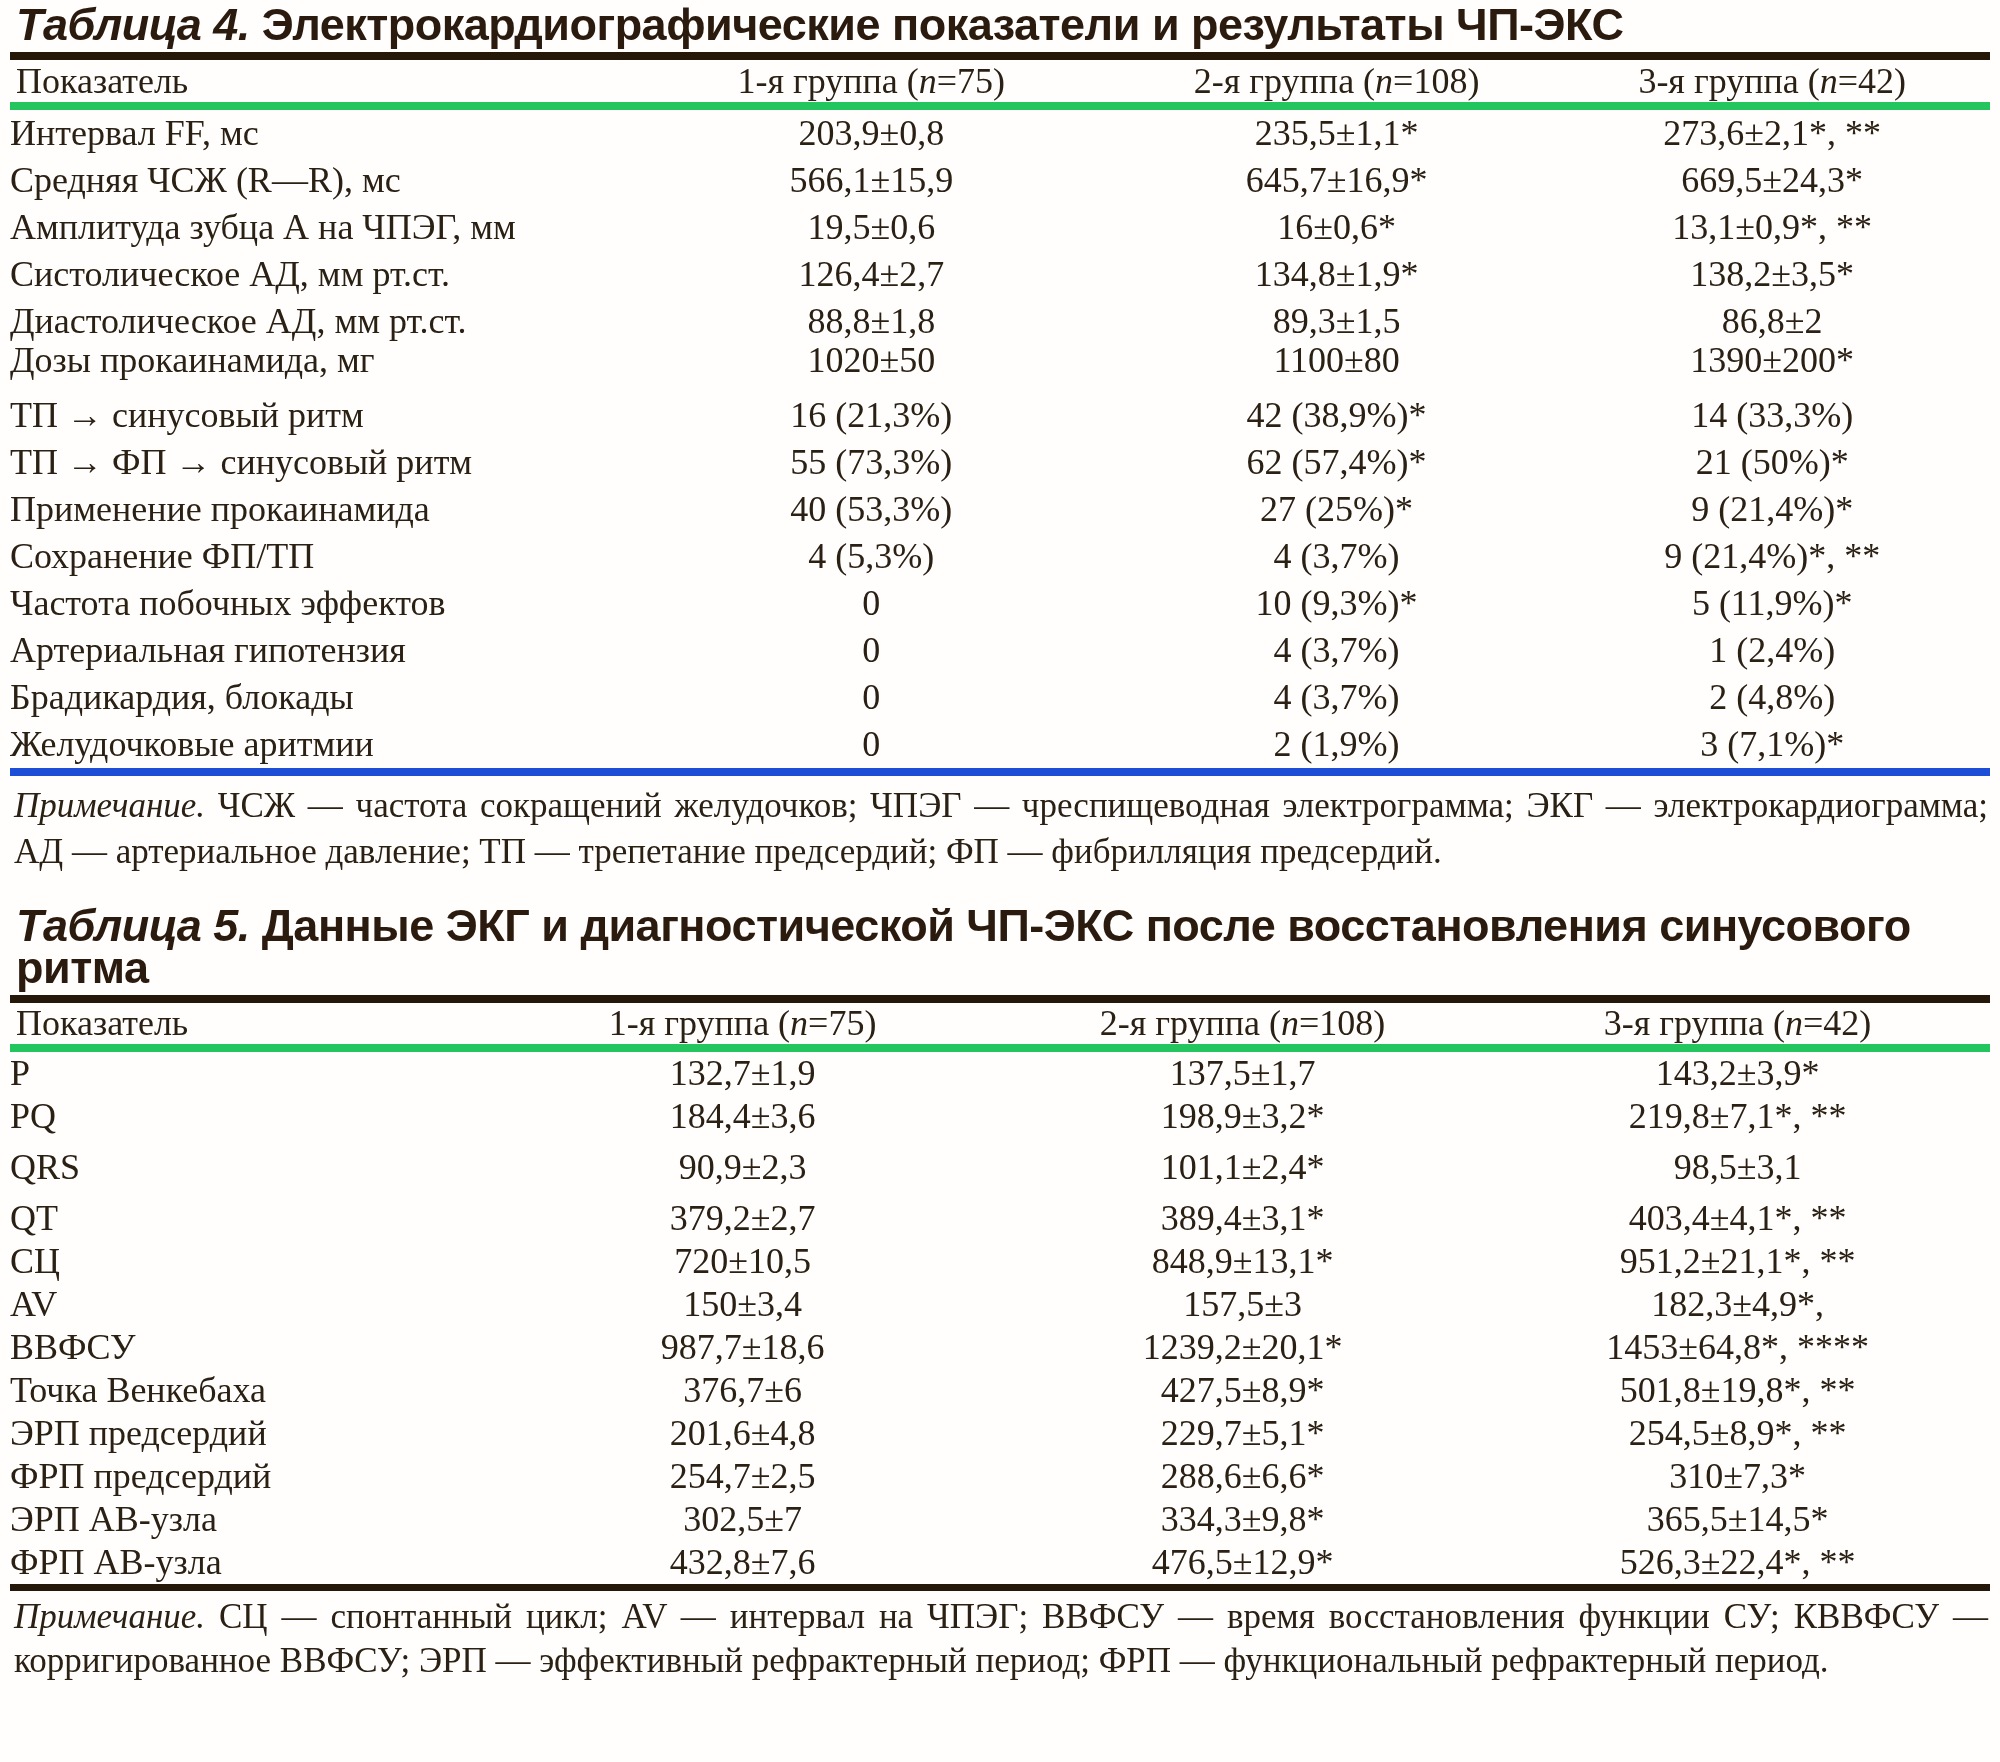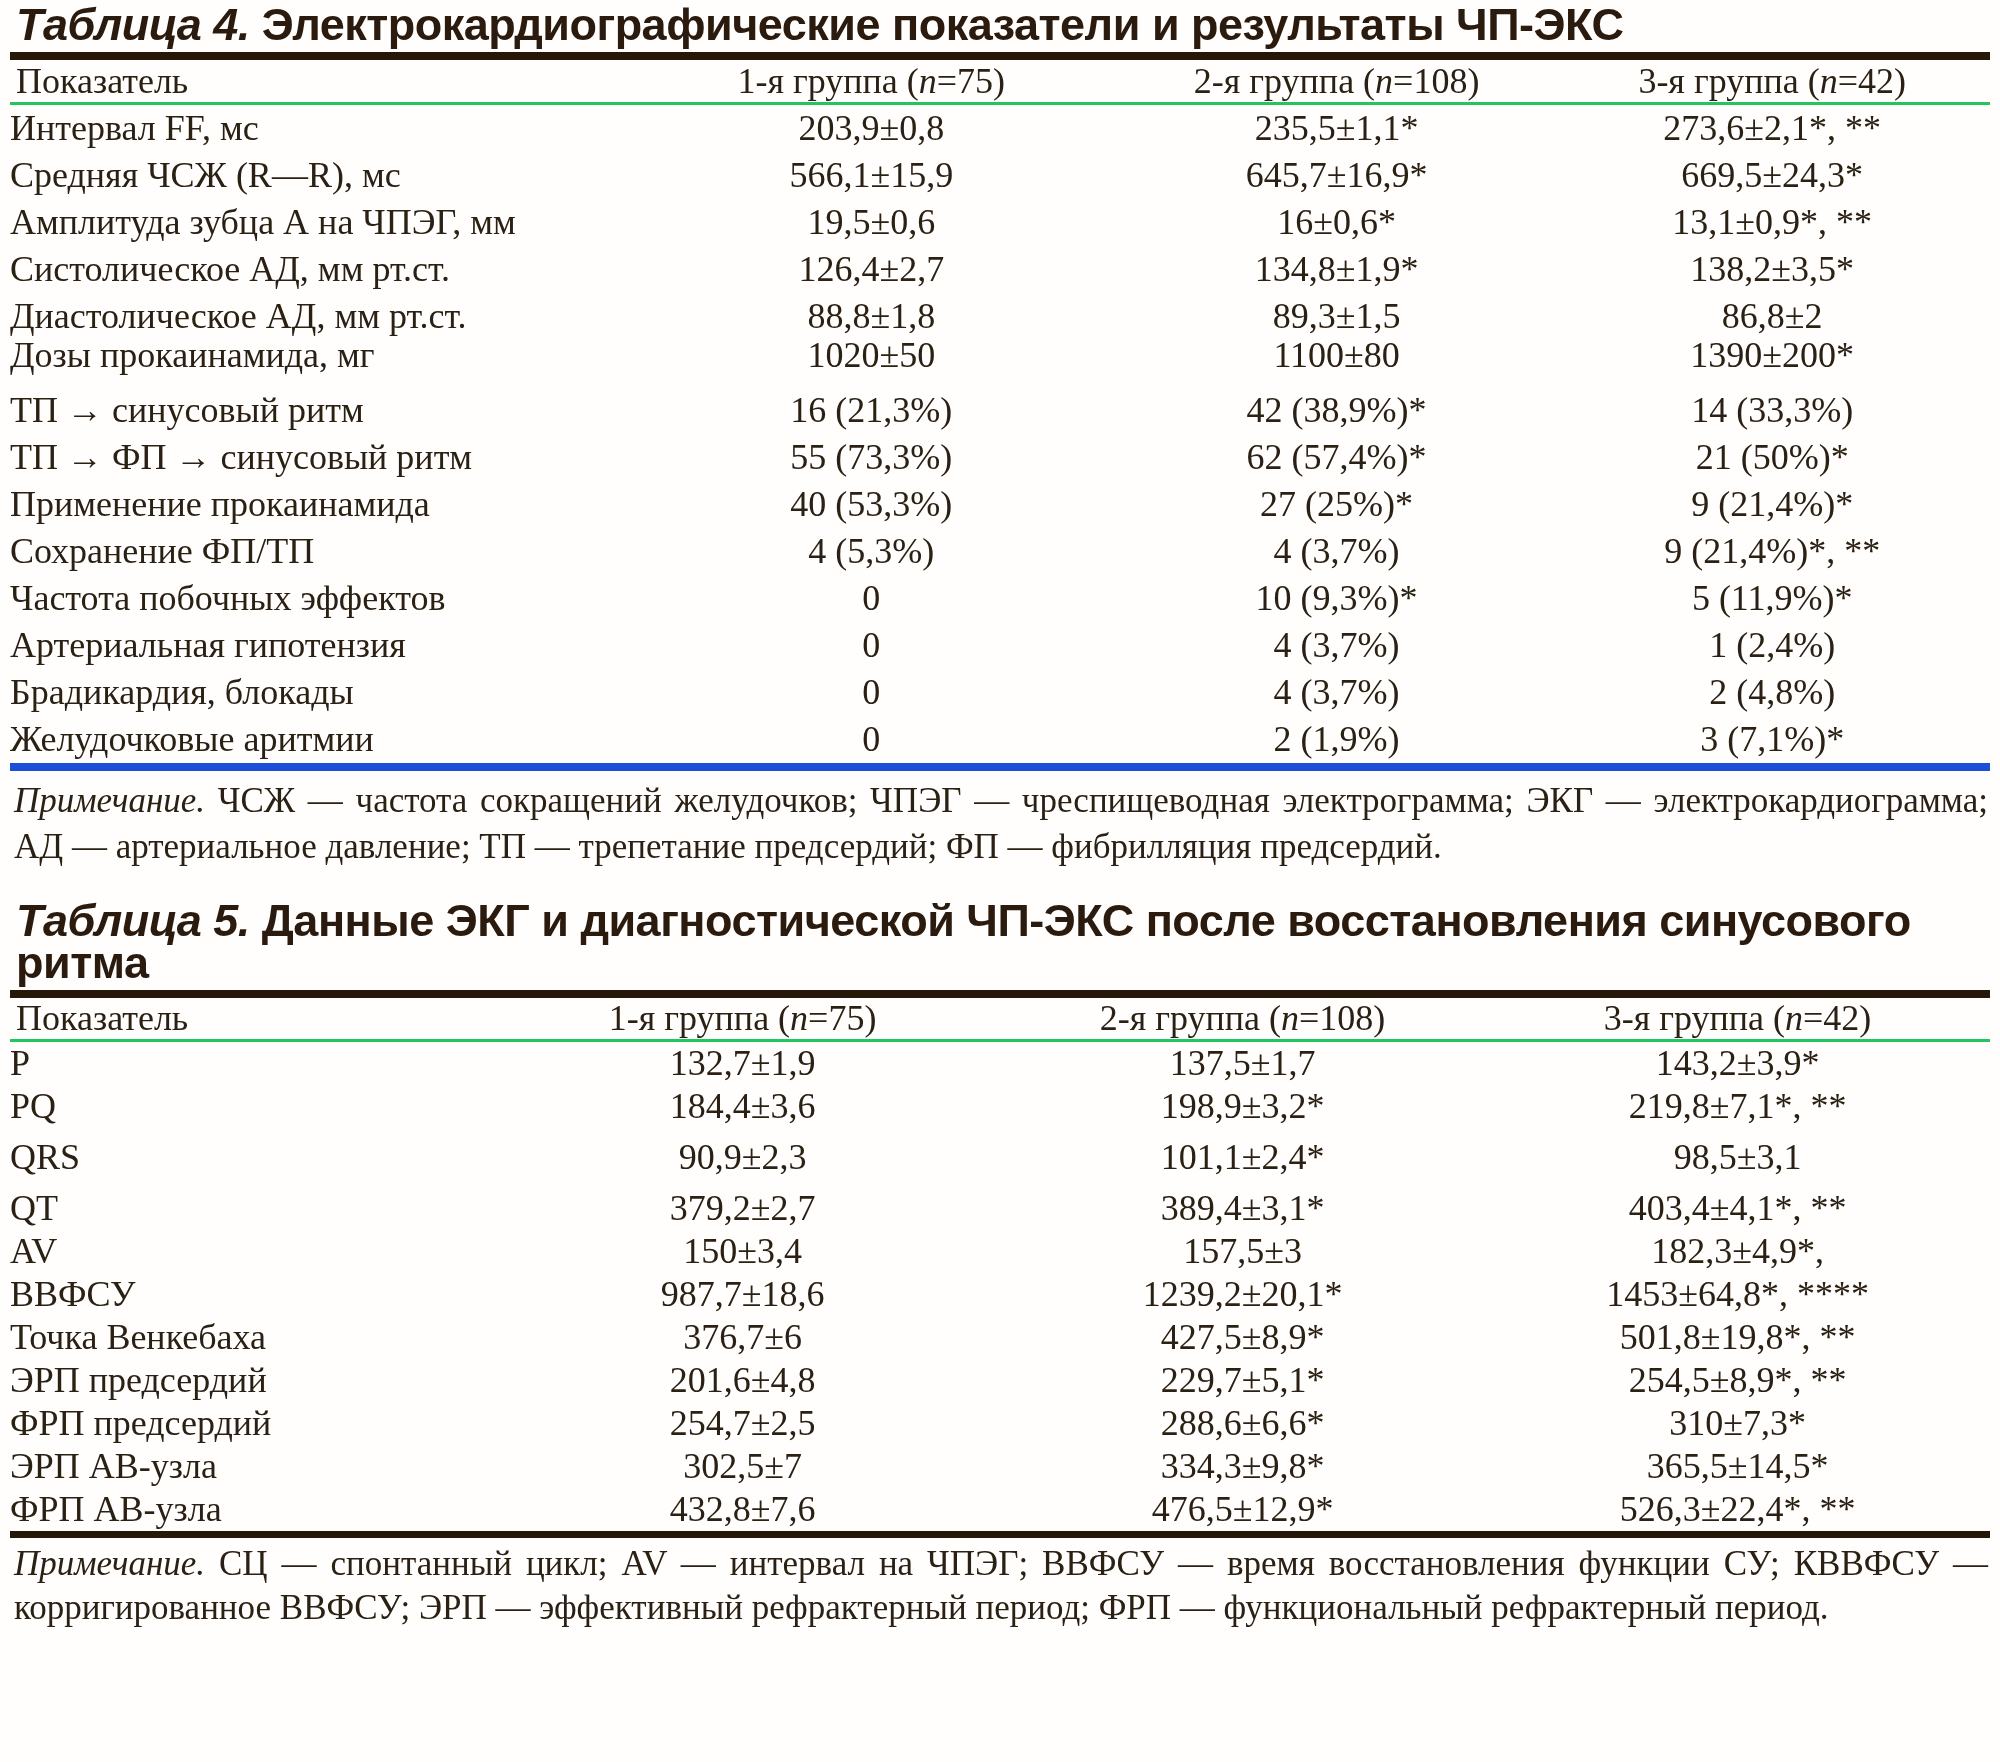--- a/index.html
+++ b/index.html
@@ -35,21 +35,21 @@
   table.data-table {
     width: 100%;
     border-collapse: collapse;
     table-layout: fixed;
     font-family: "Liberation Serif", "DejaVu Serif", serif;
     font-size: 36px;
     color: #2b2014;
   }
   table.data-table th {
     font-weight: normal;
-    border-bottom: 3px solid #22c55e;
+    border-bottom: 8px solid #22c55e;
   }
   .t4 th { padding: 3px 0 3px; line-height: 36px; }
   .t5 th { padding: 2px 0 3px; line-height: 36px; }
   th.l, td.l { text-align: left; padding-left: 6px; }
   th.c, td.c { text-align: center; }
   
   .t4 tbody td { line-height: 39px; padding: 4px 0; }
   .t4 tbody tr:nth-child(5) td { padding-bottom: 0; }   
   .t4 tbody tr:nth-child(6) td { padding-top: 0; }      
   .t4 tbody tr:nth-child(7) td { padding-top: 12px; }   
@@ -229,20 +229,26 @@
             <td class="c">101,1±2,4*</td>
             <td class="c">98,5±3,1</td>
           </tr>
           <tr>
             <td class="l">QT</td>
             <td class="c">379,2±2,7</td>
             <td class="c">389,4±3,1*</td>
             <td class="c">403,4±4,1*, **</td>
           </tr>
           <tr>
+            <td class="l">СЦ</td>
+            <td class="c">720±10,5</td>
+            <td class="c">848,9±13,1*</td>
+            <td class="c">951,2±21,1*, **</td>
+          </tr>
+          <tr>
             <td class="l">AV</td>
             <td class="c">150±3,4</td>
             <td class="c">157,5±3</td>
             <td class="c">182,3±4,9*,</td>
           </tr>
           <tr>
             <td class="l">ВВФСУ</td>
             <td class="c">987,7±18,6</td>
             <td class="c">1239,2±20,1*</td>
             <td class="c">1453±64,8*, ****</td>

